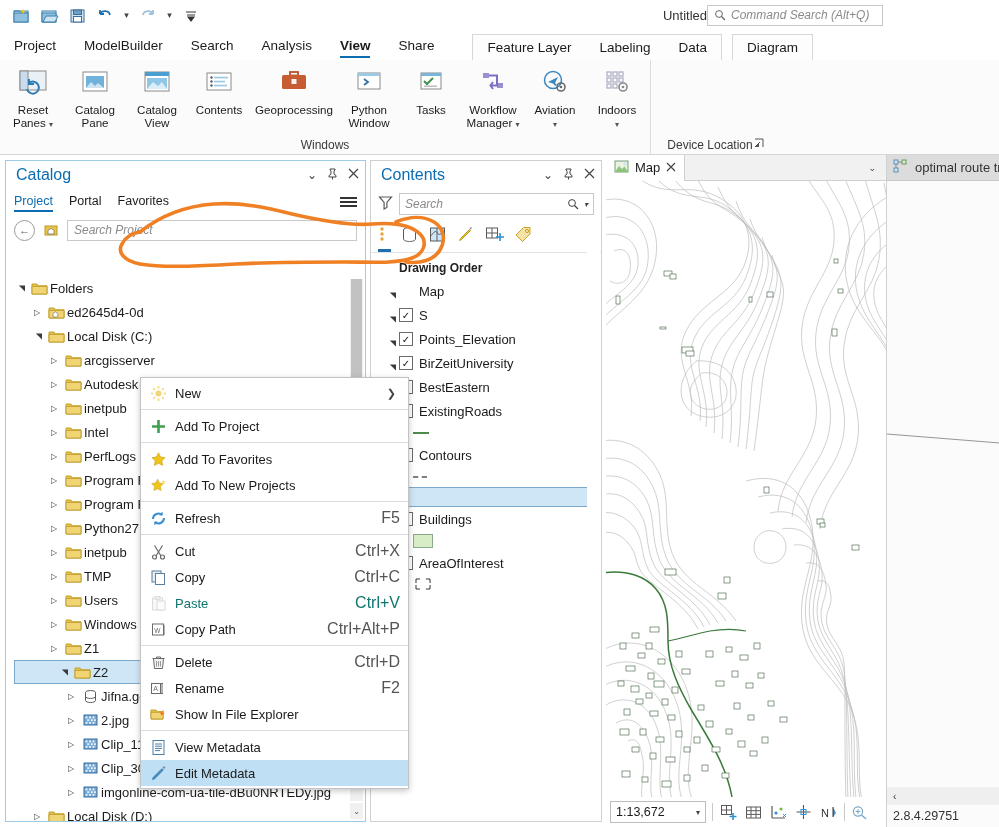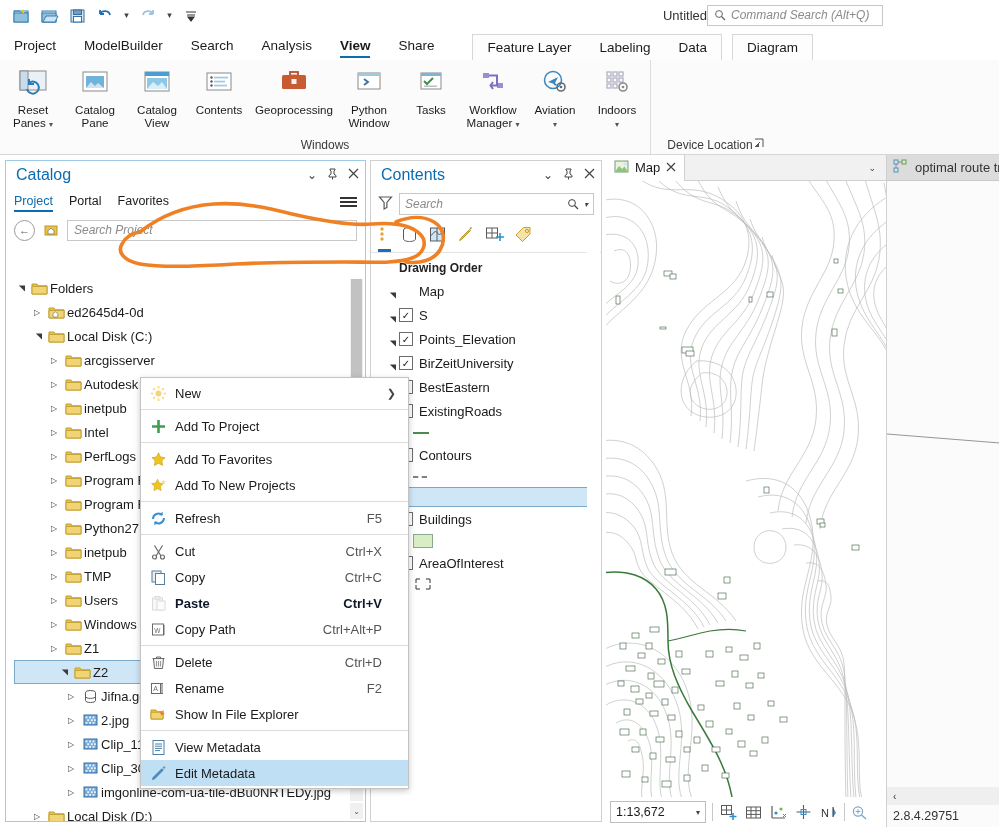--- a/index.html
+++ b/index.html
@@ -170,23 +170,23 @@
 
   
   .ctxmenu {
     position:absolute; left:140px; top:222px; width:269px;
     background:#ffffff; border:1px solid #c3c3c3; box-shadow:0 2px 6px rgba(0,0,0,.22);
     z-index: 60; padding: 2px 0;
   }
   .mi { height:26px; display:flex; align-items:center; font-size:13px; color:#1b1b1b; cursor:default; }
   .mi .mico { width:34px; display:flex; align-items:center; justify-content:center; }
   .mi .mlbl { flex:1; }
-  .mi .mkey { color:#555; font-size:13px; padding-right:26px; }
+  .mi .mkey { color:#555; font-size:16px; padding-right:8px; }
   .mi .msub { padding-right:12px; color:#444; font-size:11px; }
-  .mi.disabled .mlbl, .mi.disabled .mkey { color:#0f172a;font-weight:bold; }
+  .mi.disabled .mlbl, .mi.disabled .mkey { color:#0f766e; }
   .mi.highlight { background:#bfdff5; }
   .msep { height:1px; background:#dcdcdc; margin:3px 0; }
 
   
   .annot { position:absolute; left:0; top:0; width:999px; height:827px;
      pointer-events:none; z-index:80; }
 </style>
 </head>
 <body>
 

